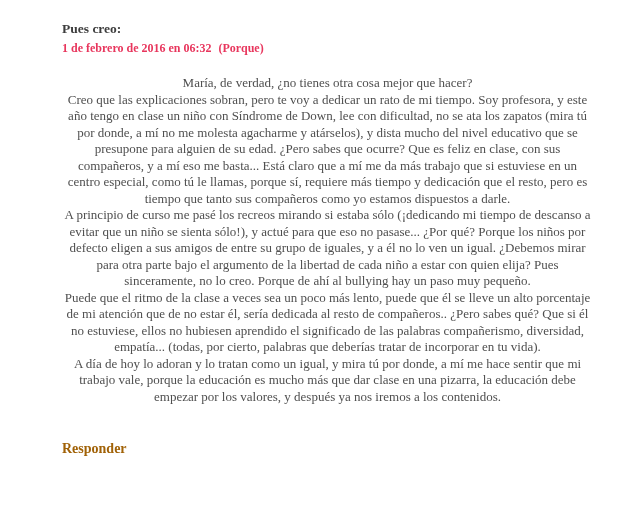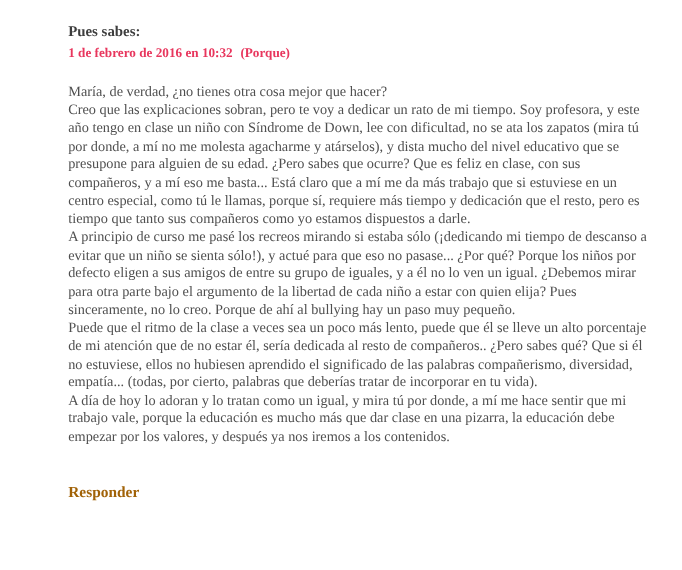--- a/index.html
+++ b/index.html
@@ -38,20 +38,21 @@
   }
   .edit-link {
     margin-left: 4px;
   }
   .comment-body {
     margin-top: 19px;
     width: 531px;
     color: #4f4f4f;
     font-size: 13px;
     line-height: 16.5px;
+    text-align: center;
   }
   .comment-body p {
     margin: 0;
     padding: 0;
   }
   .reply-row {
     margin-top: 34px;
   }
   .reply-link {
     font-size: 14px;
@@ -60,24 +61,24 @@
     text-decoration: none;
   }
 </style>
 </head>
 <body>
 
 <div class="comment">
 
   <div class="comment-meta">
     <div class="comment-author">
-      <span>Pues</span><span> sabes:</span>
+      <span>Pues</span><span> creo:</span>
     </div>
     <div class="comment-date-row">
-      <a href="#" class="date-link">1 de febrero de 2016 en 10:32</a>
+      <a href="#" class="date-link">1 de febrero de 2016 en 06:32</a>
       <a href="#" class="edit-link">(Porque)</a>
     </div>
   </div>
 
   <div class="comment-body">
     <p>María, de verdad, ¿no tienes otra cosa mejor que hacer?</p>
     <p>Creo que las explicaciones sobran, pero te voy a dedicar un rato de mi tiempo. Soy profesora, y este año tengo en clase un niño con Síndrome de Down, lee con dificultad, no se ata los zapatos (mira tú por donde, a mí no me molesta agacharme y atárselos), y dista mucho del nivel educativo que se presupone para alguien de su edad. ¿Pero sabes que ocurre? Que es feliz en clase, con sus compañeros, y a mí eso me basta... Está claro que a mí me da más trabajo que si estuviese en un centro especial, como tú le llamas, porque sí, requiere más tiempo y dedicación que el resto, pero es tiempo que tanto sus compañeros como yo estamos dispuestos a darle.</p>
     <p>A principio de curso me pasé los recreos mirando si estaba sólo (¡dedicando mi tiempo de descanso a evitar que un niño se sienta sólo!), y actué para que eso no pasase... ¿Por qué? Porque los niños por defecto eligen a sus amigos de entre su grupo de iguales, y a él no lo ven un igual. ¿Debemos mirar para otra parte bajo el argumento de la libertad de cada niño a estar con quien elija? Pues sinceramente, no lo creo. Porque de ahí al bullying hay un paso muy pequeño.</p>
     <p>Puede que el ritmo de la clase a veces sea un poco más lento, puede que él se lleve un alto porcentaje de mi atención que de no estar él, sería dedicada al resto de compañeros.. ¿Pero sabes qué? Que si él no estuviese, ellos no hubiesen aprendido el significado de las palabras compañerismo, diversidad, empatía... (todas, por cierto, palabras que deberías tratar de incorporar en tu vida).</p>
     <p>A día de hoy lo adoran y lo tratan como un igual, y mira tú por donde, a mí me hace sentir que mi trabajo vale, porque la educación es mucho más que dar clase en una pizarra, la educación debe empezar por los valores, y después ya nos iremos a los contenidos.</p>

